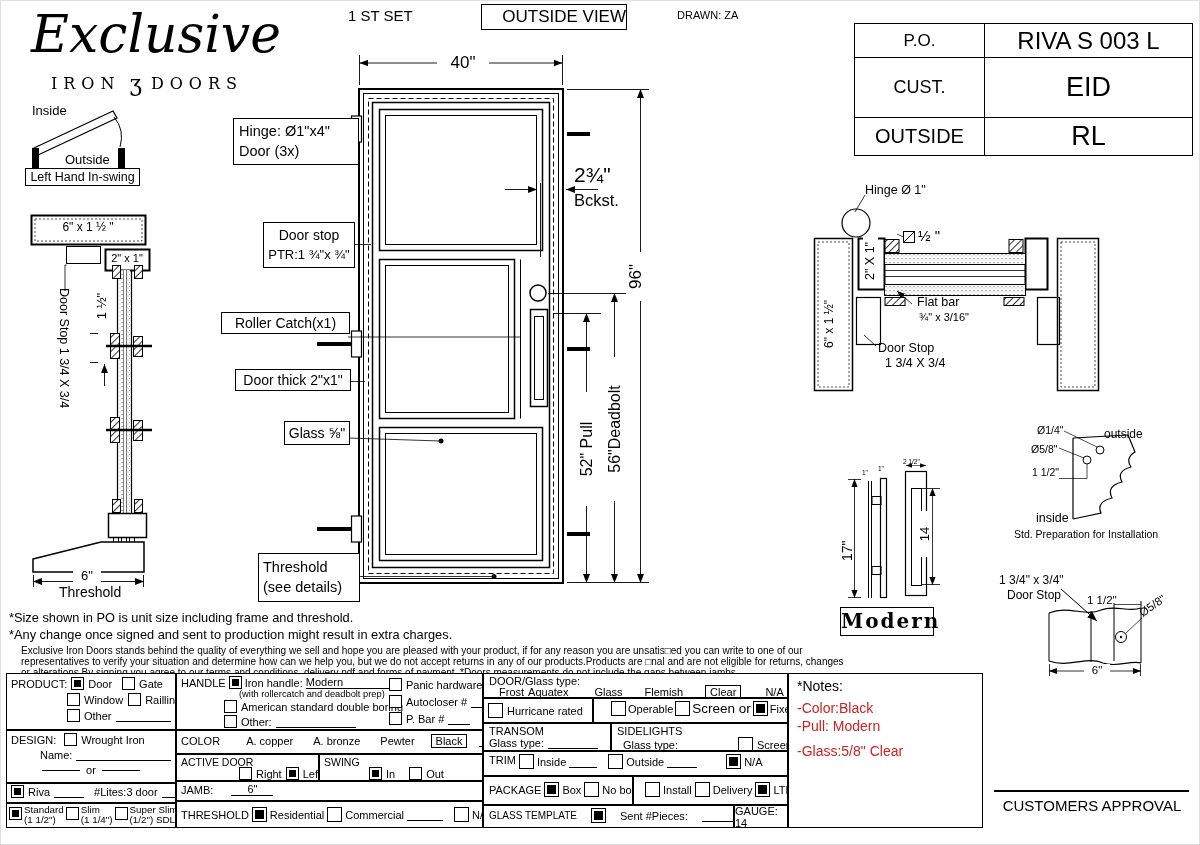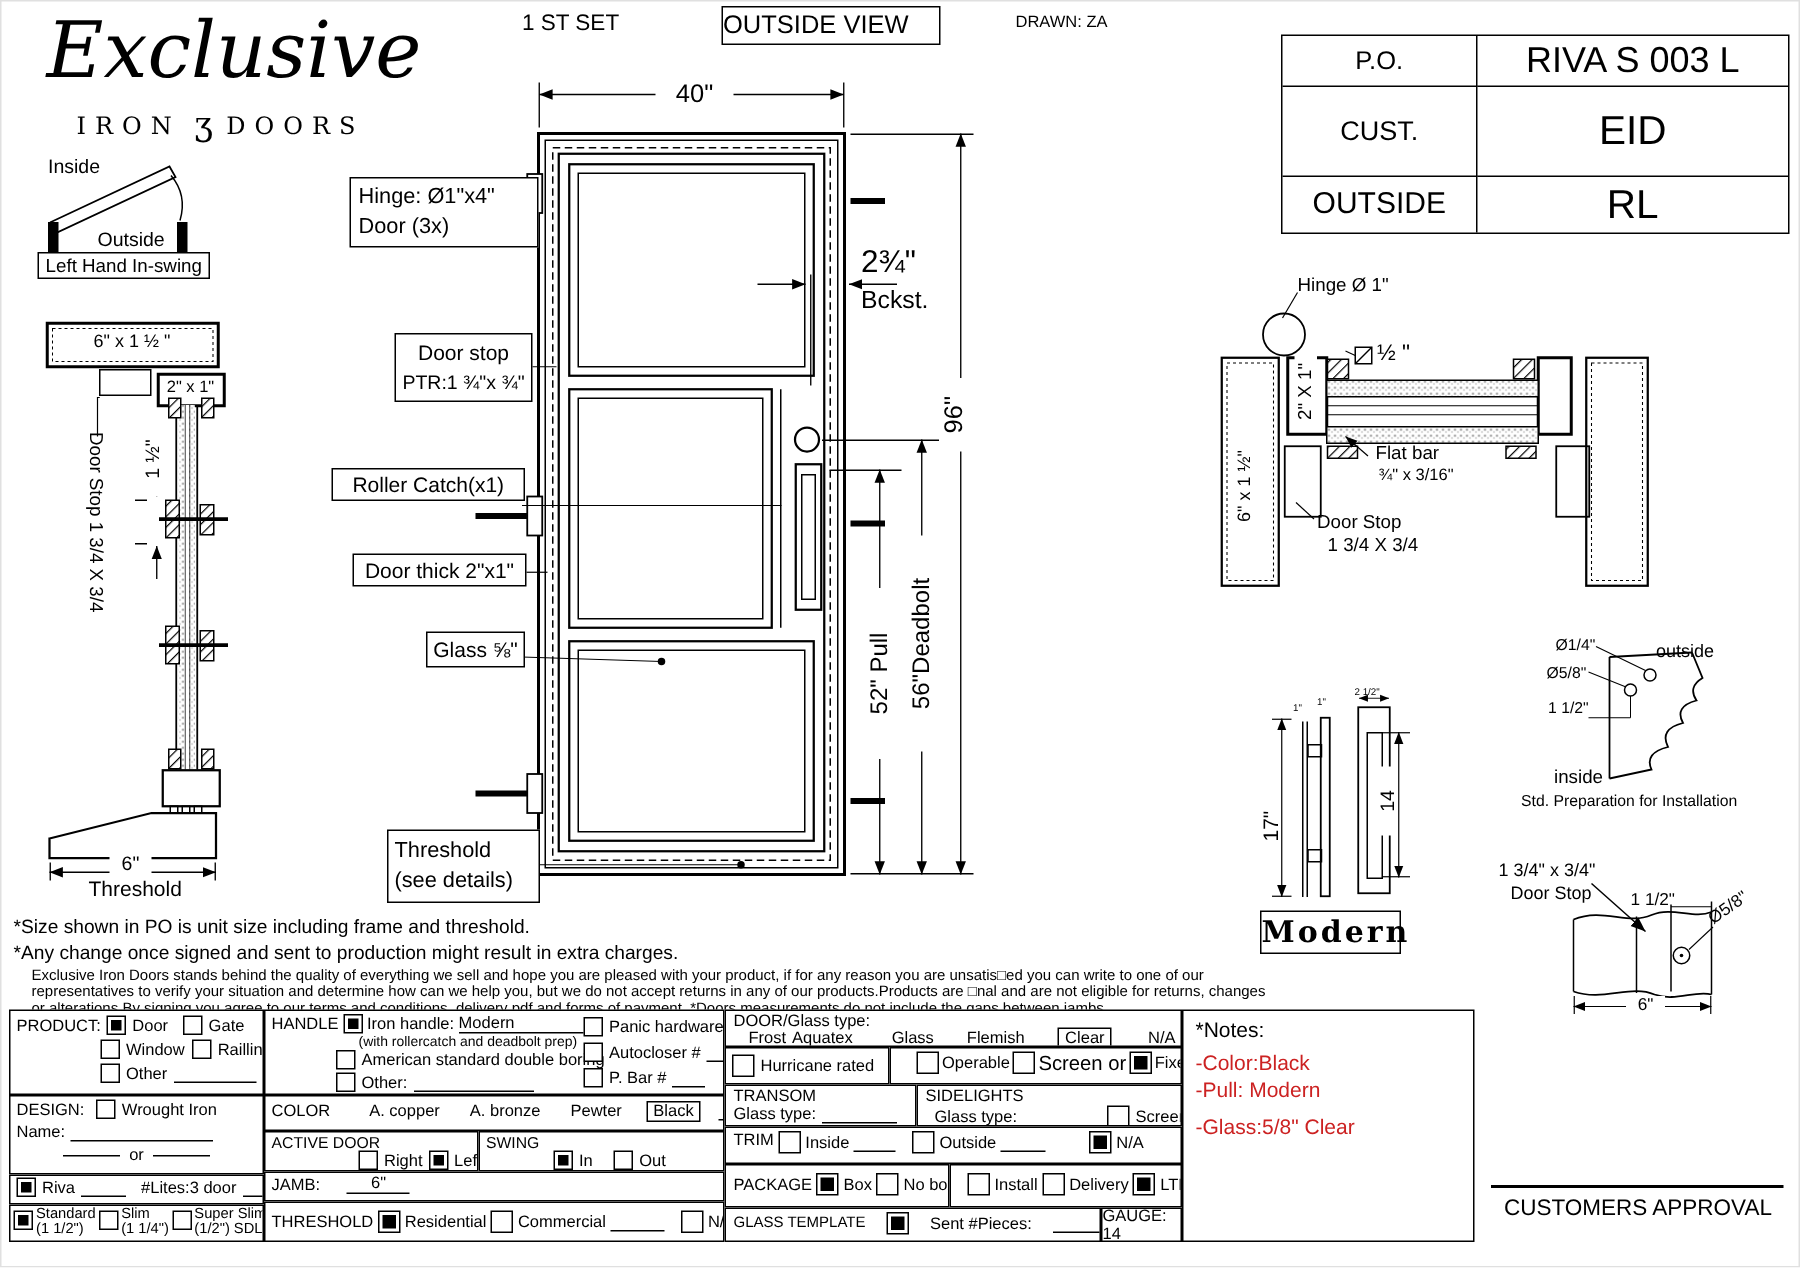--- a/index.html
+++ b/index.html
@@ -234,21 +234,21 @@
     <span class="serif" style="font-size:16px;letter-spacing:6px">IRON</span>
     <span class="serif" style="font-size:22px">ʒ</span>
     <span class="serif" style="font-size:16px;letter-spacing:6px">DOORS</span>
   </div>
 
   <div class="lbl" style="left:31px;top:103px;font-size:13px">Inside</div>
   <div class="lbl" style="left:64px;top:152px;font-size:13px">Outside</div>
   <div class="lbl bx" style="left:24px;top:167px;width:113px;font-size:12.5px;text-align:center;padding:1px 0">Left Hand In-swing</div>
 
   <div class="lbl" style="left:347px;top:6px;font-size:15px">1 ST SET</div>
-  <div class="lbl" style="left:480px;top:3px;width:144px;font-size:17px;text-align:left;border:1.8px solid #000;padding:2px 0">OUTSIDE VIEW</div>
+  <div class="lbl" style="left:480px;top:3px;width:144px;font-size:17px;text-align:right;border:1.8px solid #000;padding:2px 0">OUTSIDE VIEW</div>
   <div class="lbl" style="left:676px;top:8px;font-size:11px">DRAWN: ZA</div>
 
   <div class="a" style="left:853px;top:22px;width:337px;border:1.5px solid #000;background:#fff">
     <div style="display:grid;grid-template-columns:130px 1fr;grid-template-rows:34px 60px 37px">
       <div style="border-right:1.5px solid #000;border-bottom:1.5px solid #000;display:flex;align-items:center;justify-content:center;font-size:17px">P.O.</div>
       <div style="border-bottom:1.5px solid #000;display:flex;align-items:center;justify-content:center;font-size:24px">RIVA S 003 L</div>
       <div style="border-right:1.5px solid #000;border-bottom:1.5px solid #000;display:flex;align-items:center;justify-content:center;font-size:18px">CUST.</div>
       <div style="border-bottom:1.5px solid #000;display:flex;align-items:center;justify-content:center;font-size:27px">EID</div>
       <div style="border-right:1.5px solid #000;display:flex;align-items:center;justify-content:center;font-size:20px">OUTSIDE</div>
       <div style="display:flex;align-items:center;justify-content:center;font-size:27px">RL</div>
@@ -340,21 +340,21 @@
       <span class="ul" style="width:55px"></span>
     </div>
   </div>
 
   <div class="cell" style="left:5px;top:729px;width:170px;height:53px">
     <div class="row">
       <span>DESIGN:</span>
       <span class="cb" style="margin-left:4px"></span>
       <span>Wrought Iron</span>
     </div>
-    <div class="row" style="margin-left:0;margin-top:3px">
+    <div class="row" style="margin-left:29px;margin-top:3px">
       <span>Name:</span>
       <span class="ul" style="width:95px"></span>
     </div>
     <div class="row" style="margin-top:3px;justify-content:center;gap:6px">
       <span style="display:inline-block;width:38px;border-top:1.5px solid #000"></span>
       <span>or</span>
       <span style="display:inline-block;width:38px;border-top:1.5px solid #000"></span>
     </div>
   </div>
 

